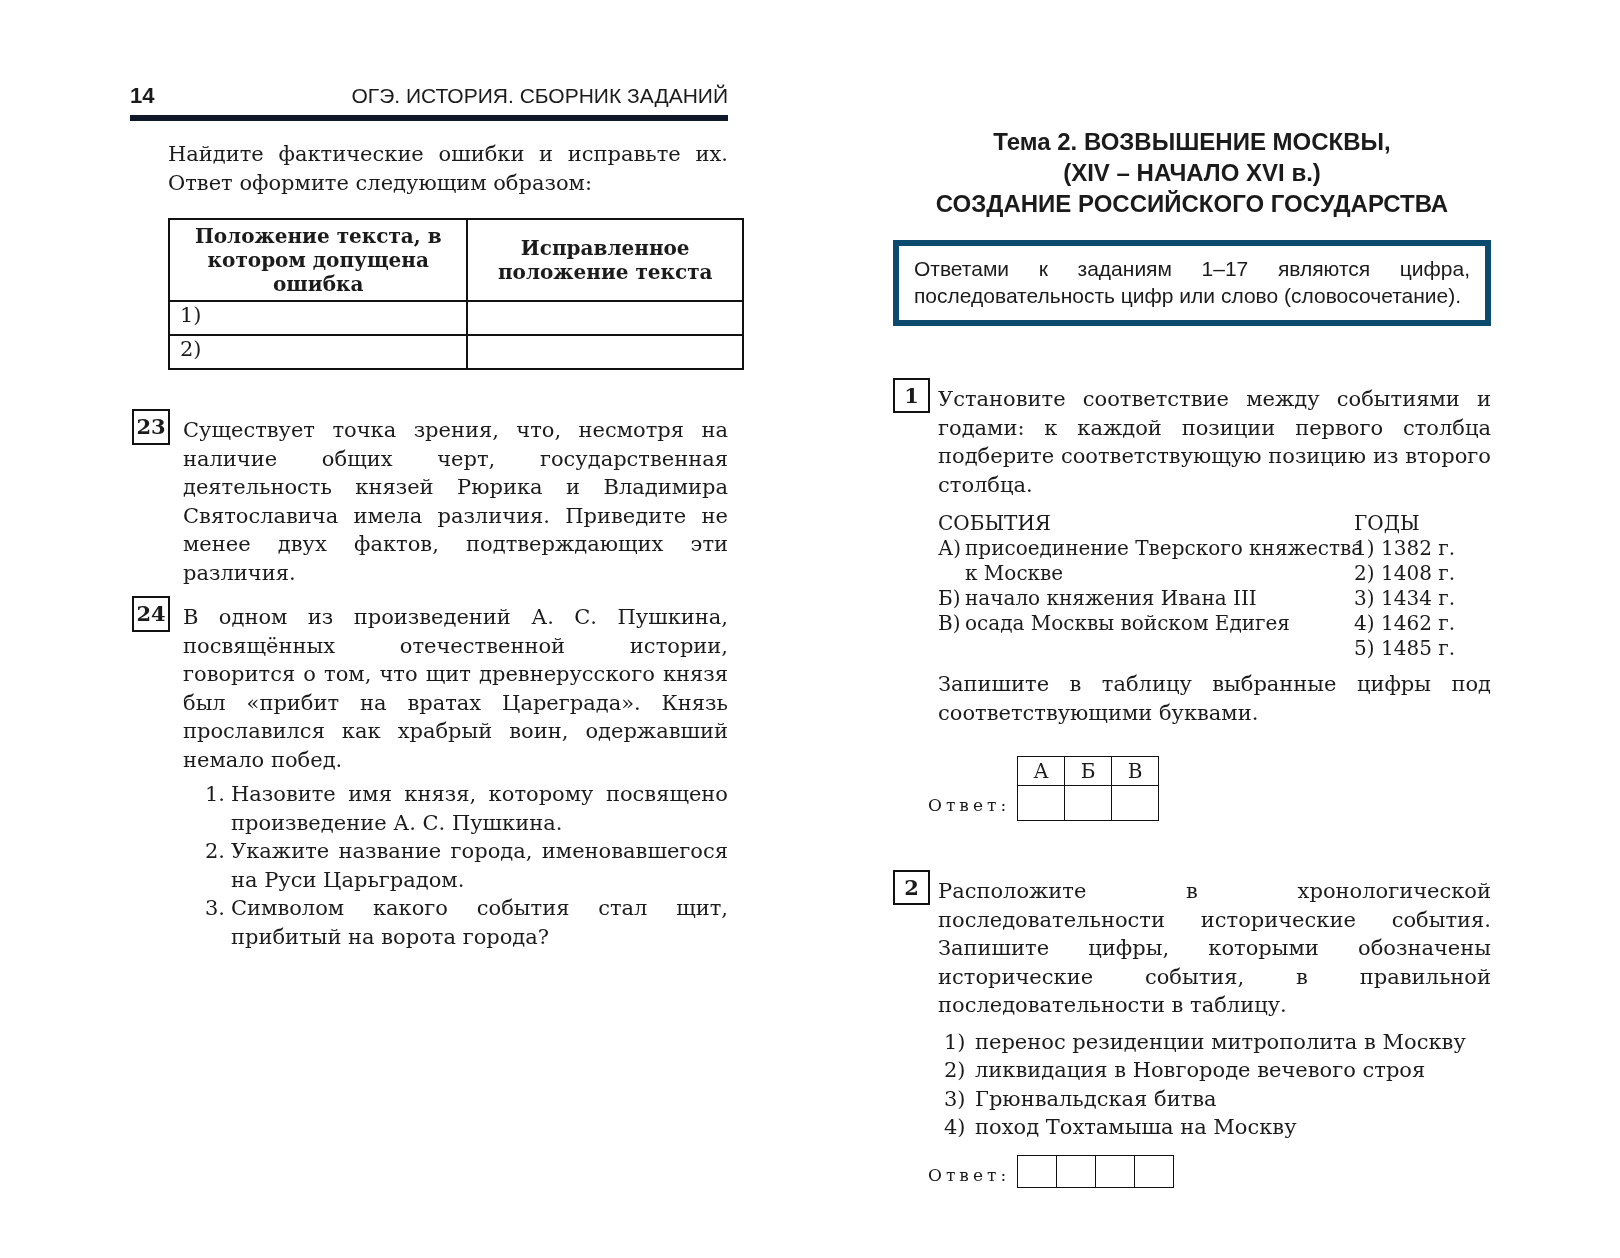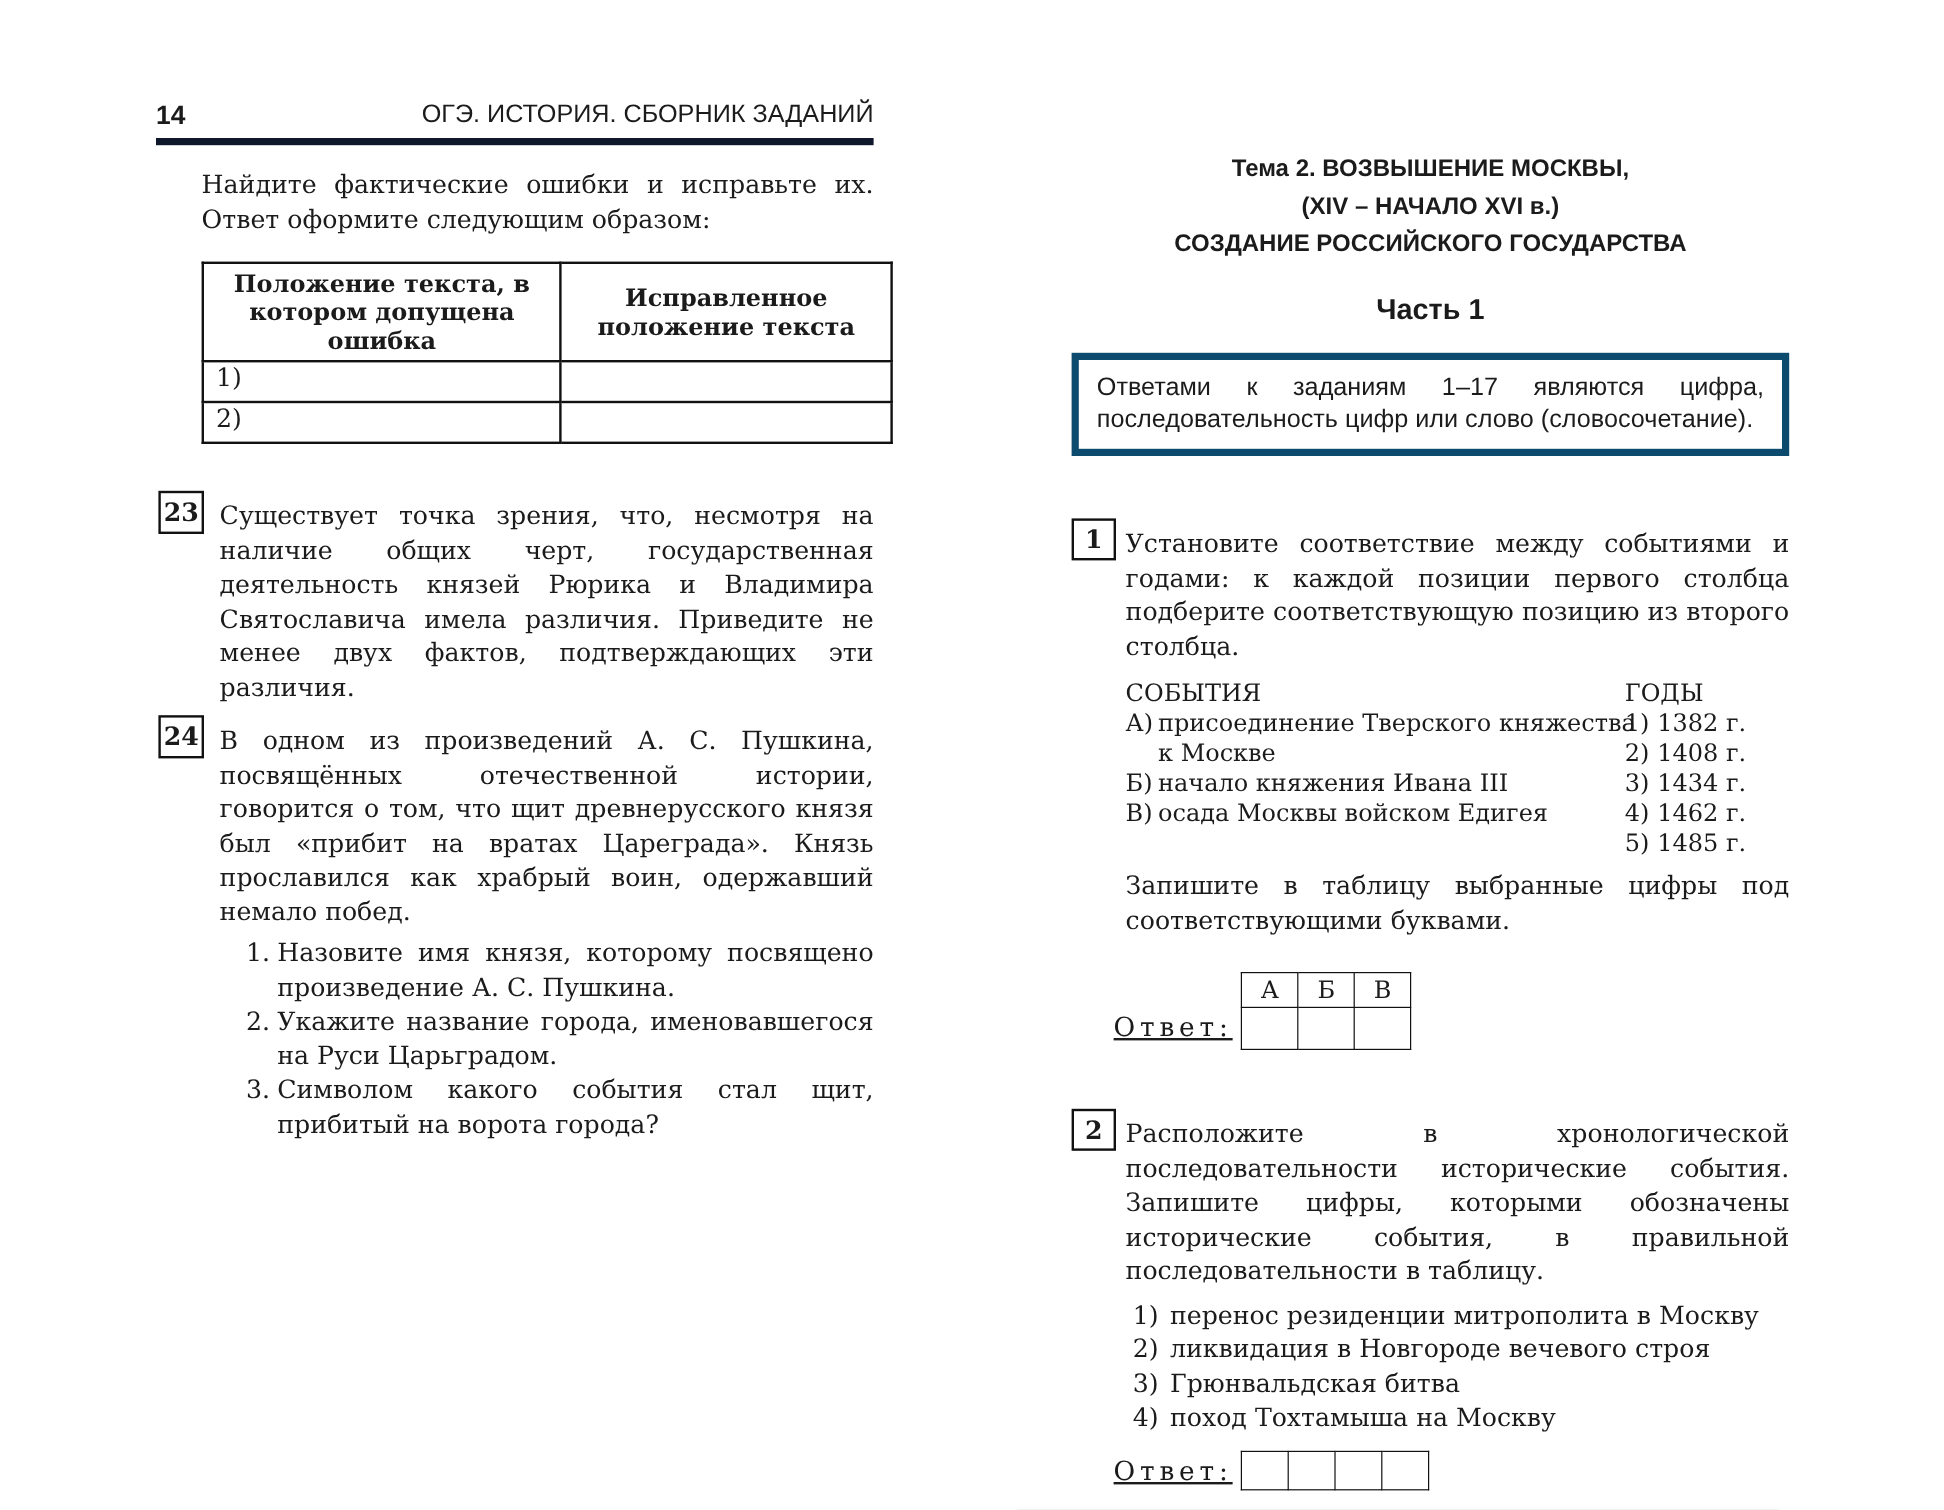--- a/index.html
+++ b/index.html
@@ -67,21 +67,21 @@
 
   .num-list { margin:6px 0 0 22px; }
   .num-list .li { display:flex; }
   .num-list .mk { flex:none; width:26px; font-size:21px; line-height:28.5px; }
   .num-list .litext { flex:1; font-size:21px; line-height:28.5px; text-align:justify; }
 
   
   .topic-title {
     margin-top:126px;
     font-family:"Liberation Sans","DejaVu Sans",sans-serif;
-    font-weight:bold; font-size:20px; line-height:31px;
+    font-weight:bold; font-size:24px; line-height:31px;
     text-align:center;
   }
   .part-label {
     margin-top:26px;
     font-family:"Liberation Sans","DejaVu Sans",sans-serif;
     font-weight:bold; font-size:24px;
     text-align:center;
   }
   .instruction-box {
     margin-top:21px;
@@ -104,22 +104,22 @@
   .mi { display:flex; }
   .mi .mk { flex:none; width:27px; white-space:nowrap; }
   .mi .mtext { white-space:nowrap; }
   .post-text { margin-top:9px; }
 
   
   .answer-row { display:flex; align-items:flex-end; margin-left:35px; }
   .ar1 { margin-top:29px; }
   .ar2 { margin-top:13px; }
   .ans-label {
-    font-size:22px; letter-spacing:4px;
-    padding-bottom:6px; white-space:nowrap;text-decoration:underline;
+    font-size:17px; letter-spacing:4px;
+    padding-bottom:6px; white-space:nowrap;
   }
   .ar2 .ans-label { padding-bottom:3px; }
   table.ans-t { border-collapse:collapse; margin-left:7px; }
   table.ans-t td {
     border:1.5px solid #111;
     text-align:center; font-size:20px;
   }
   .ans-t1 td { width:44px; }
   .ans-t1 tr.hd td { height:26px; }
   .ans-t1 tr.empty td { height:32px; }
@@ -187,21 +187,20 @@
   </div>
 
   <div class="col col-right">
 
     <div class="topic-title">
       <div>Тема 2. ВОЗВЫШЕНИЕ МОСКВЫ,</div>
       <div>(XIV – НАЧАЛО XVI в.)</div>
       <div>СОЗДАНИЕ РОССИЙСКОГО ГОСУДАРСТВА</div>
     </div>
 
-    <div class="part-label">Часть 1</div>
 
     <div class="instruction-box">Ответами к заданиям 1–17 являются цифра, последовательность цифр или слово (словосочетание).</div>
 
     <div class="question rq q1">
       <div class="qnum">1</div>
       <div class="qtext">Установите соответствие между событиями и годами: к каждой позиции первого столбца подберите соответствующую позицию из второго столбца.</div>
 
       <div class="match">
         <div class="match-left">
           <div class="match-head">СОБЫТИЯ</div>

